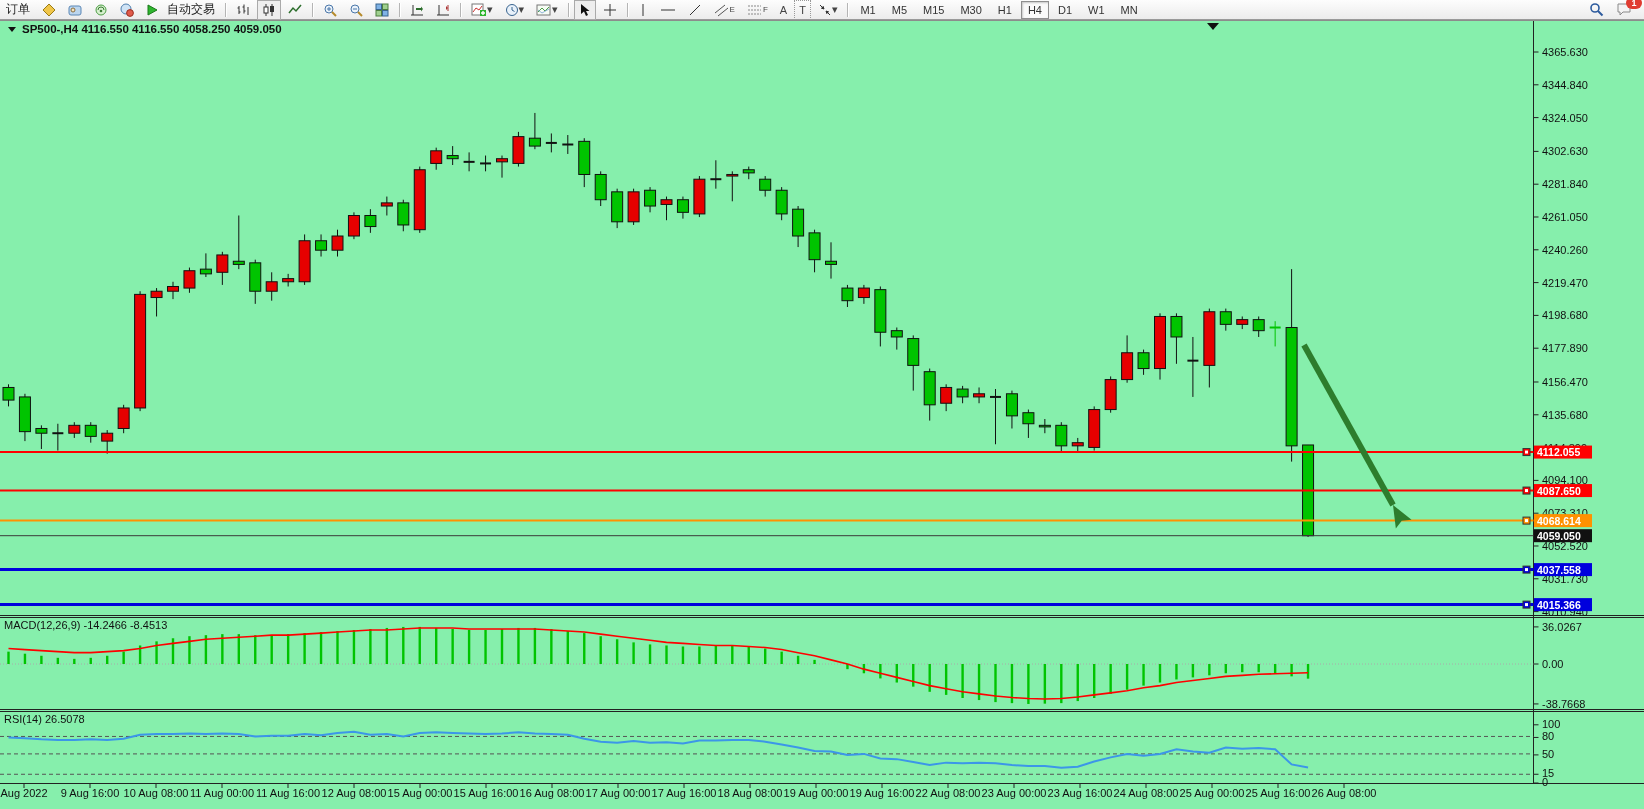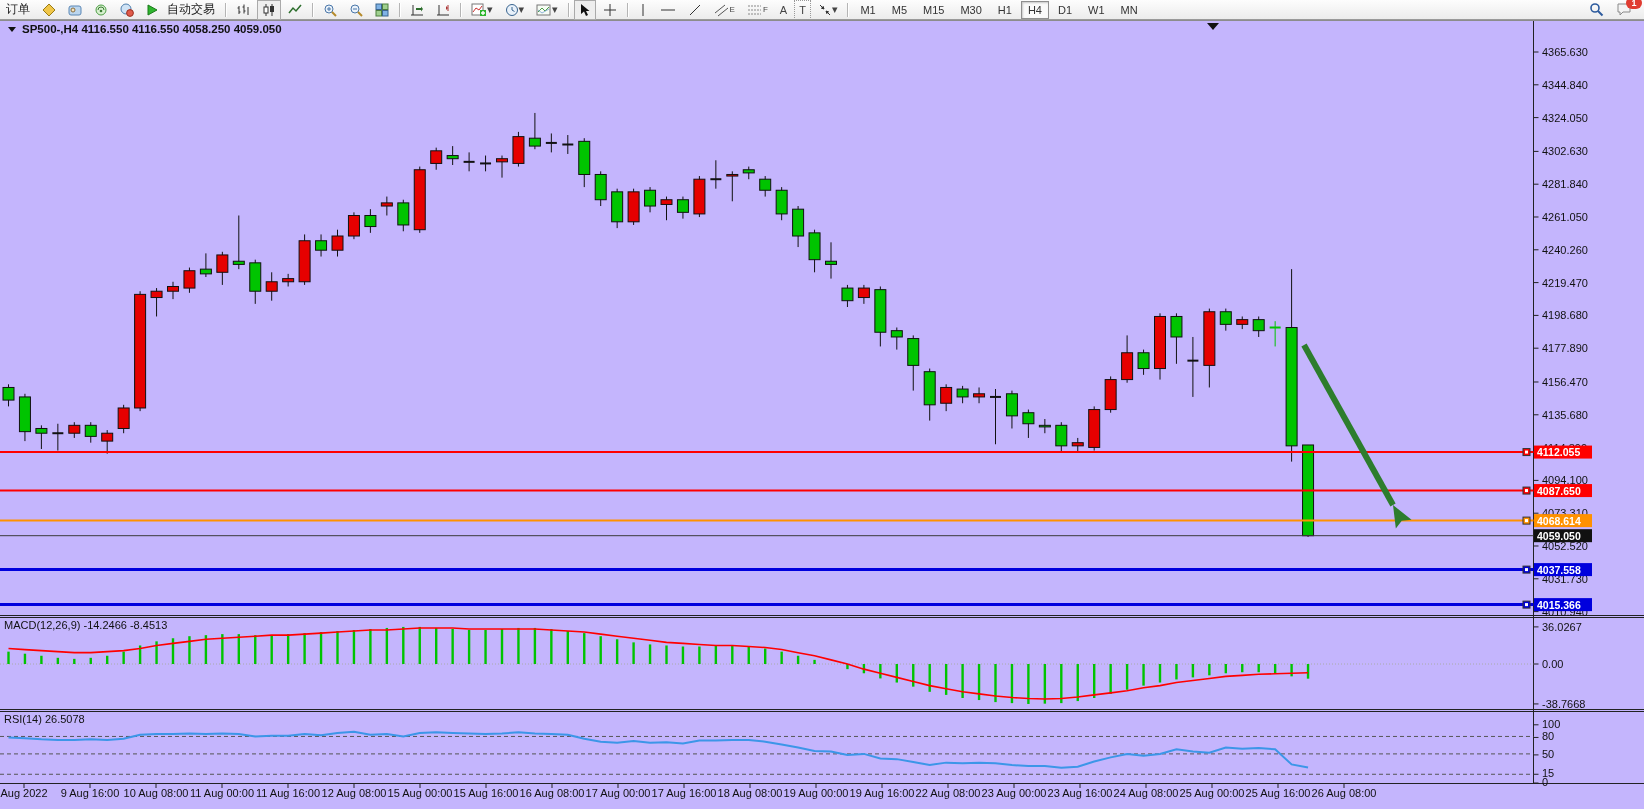--- a/index.html
+++ b/index.html
@@ -1,16 +1,16 @@
 <!DOCTYPE html>
 <html><head>
 <meta charset="utf-8">
 <style>
   html,body{margin:0;padding:0;background:#fff;font-family:"Liberation Sans",sans-serif;}
-  #app{position:relative;width:1644px;height:809px;overflow:hidden;background:#c4b5fd;}
+  #app{position:relative;width:1644px;height:809px;overflow:hidden;background:#86efac;}
   
   #toolbar{position:absolute;left:0;top:0;width:1644px;height:20px;
     background:linear-gradient(#fdfdfd,#ececec);border-bottom:1px solid #9a9a9a;
     display:flex;align-items:center;font-size:11px;color:#222;box-sizing:border-box;}
   .tb-item{display:flex;align-items:center;height:18px;padding:0 4px;margin:0 1px;border:1px solid transparent;cursor:default;white-space:nowrap;}
   .tb-sep{width:1px;height:14px;background:#b5b5b5;margin:0 4px;box-shadow:1px 0 0 #fff;}
   .tf-btn{padding:0 6px;height:16px;line-height:16px;border:1px solid transparent;margin:0 1px;color:#333;}
   .tf-btn.active{border:1px solid #8f8f8f;background:#fafafa;box-shadow:inset 1px 1px 2px rgba(0,0,0,.2);}
   .glyph{font-size:11px;color:#444;}
   .mini{display:inline-block;vertical-align:middle;}

